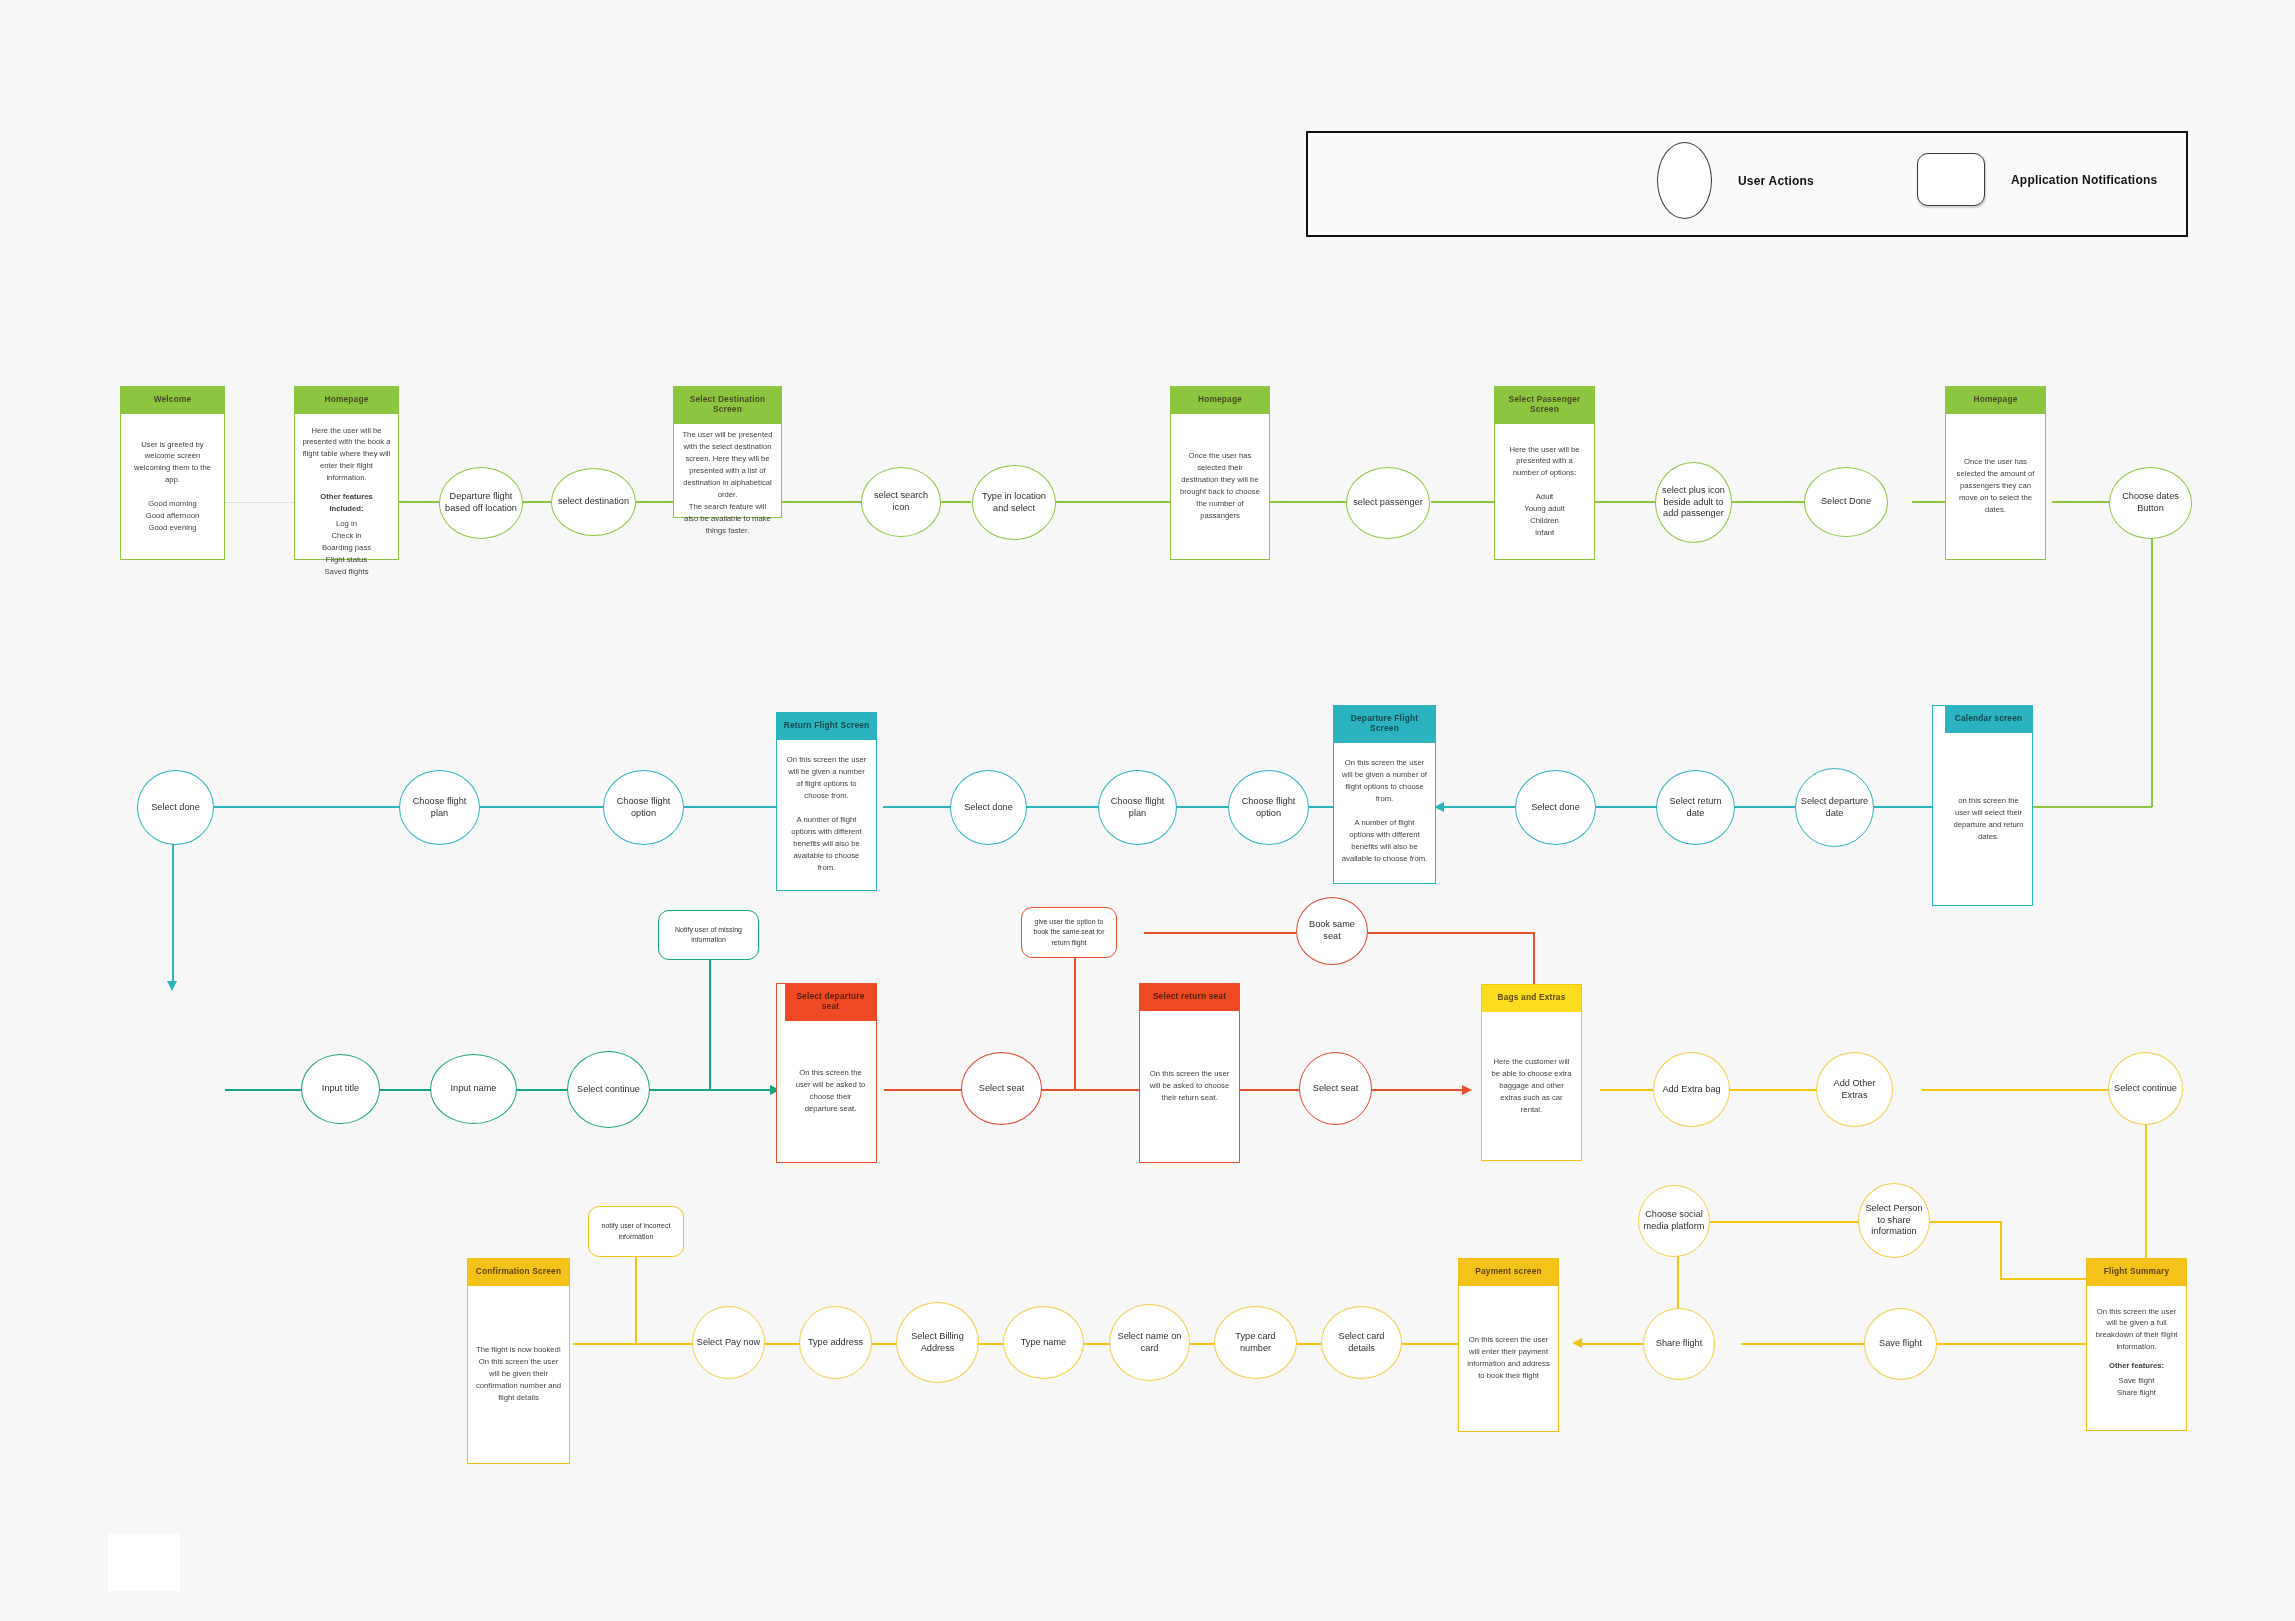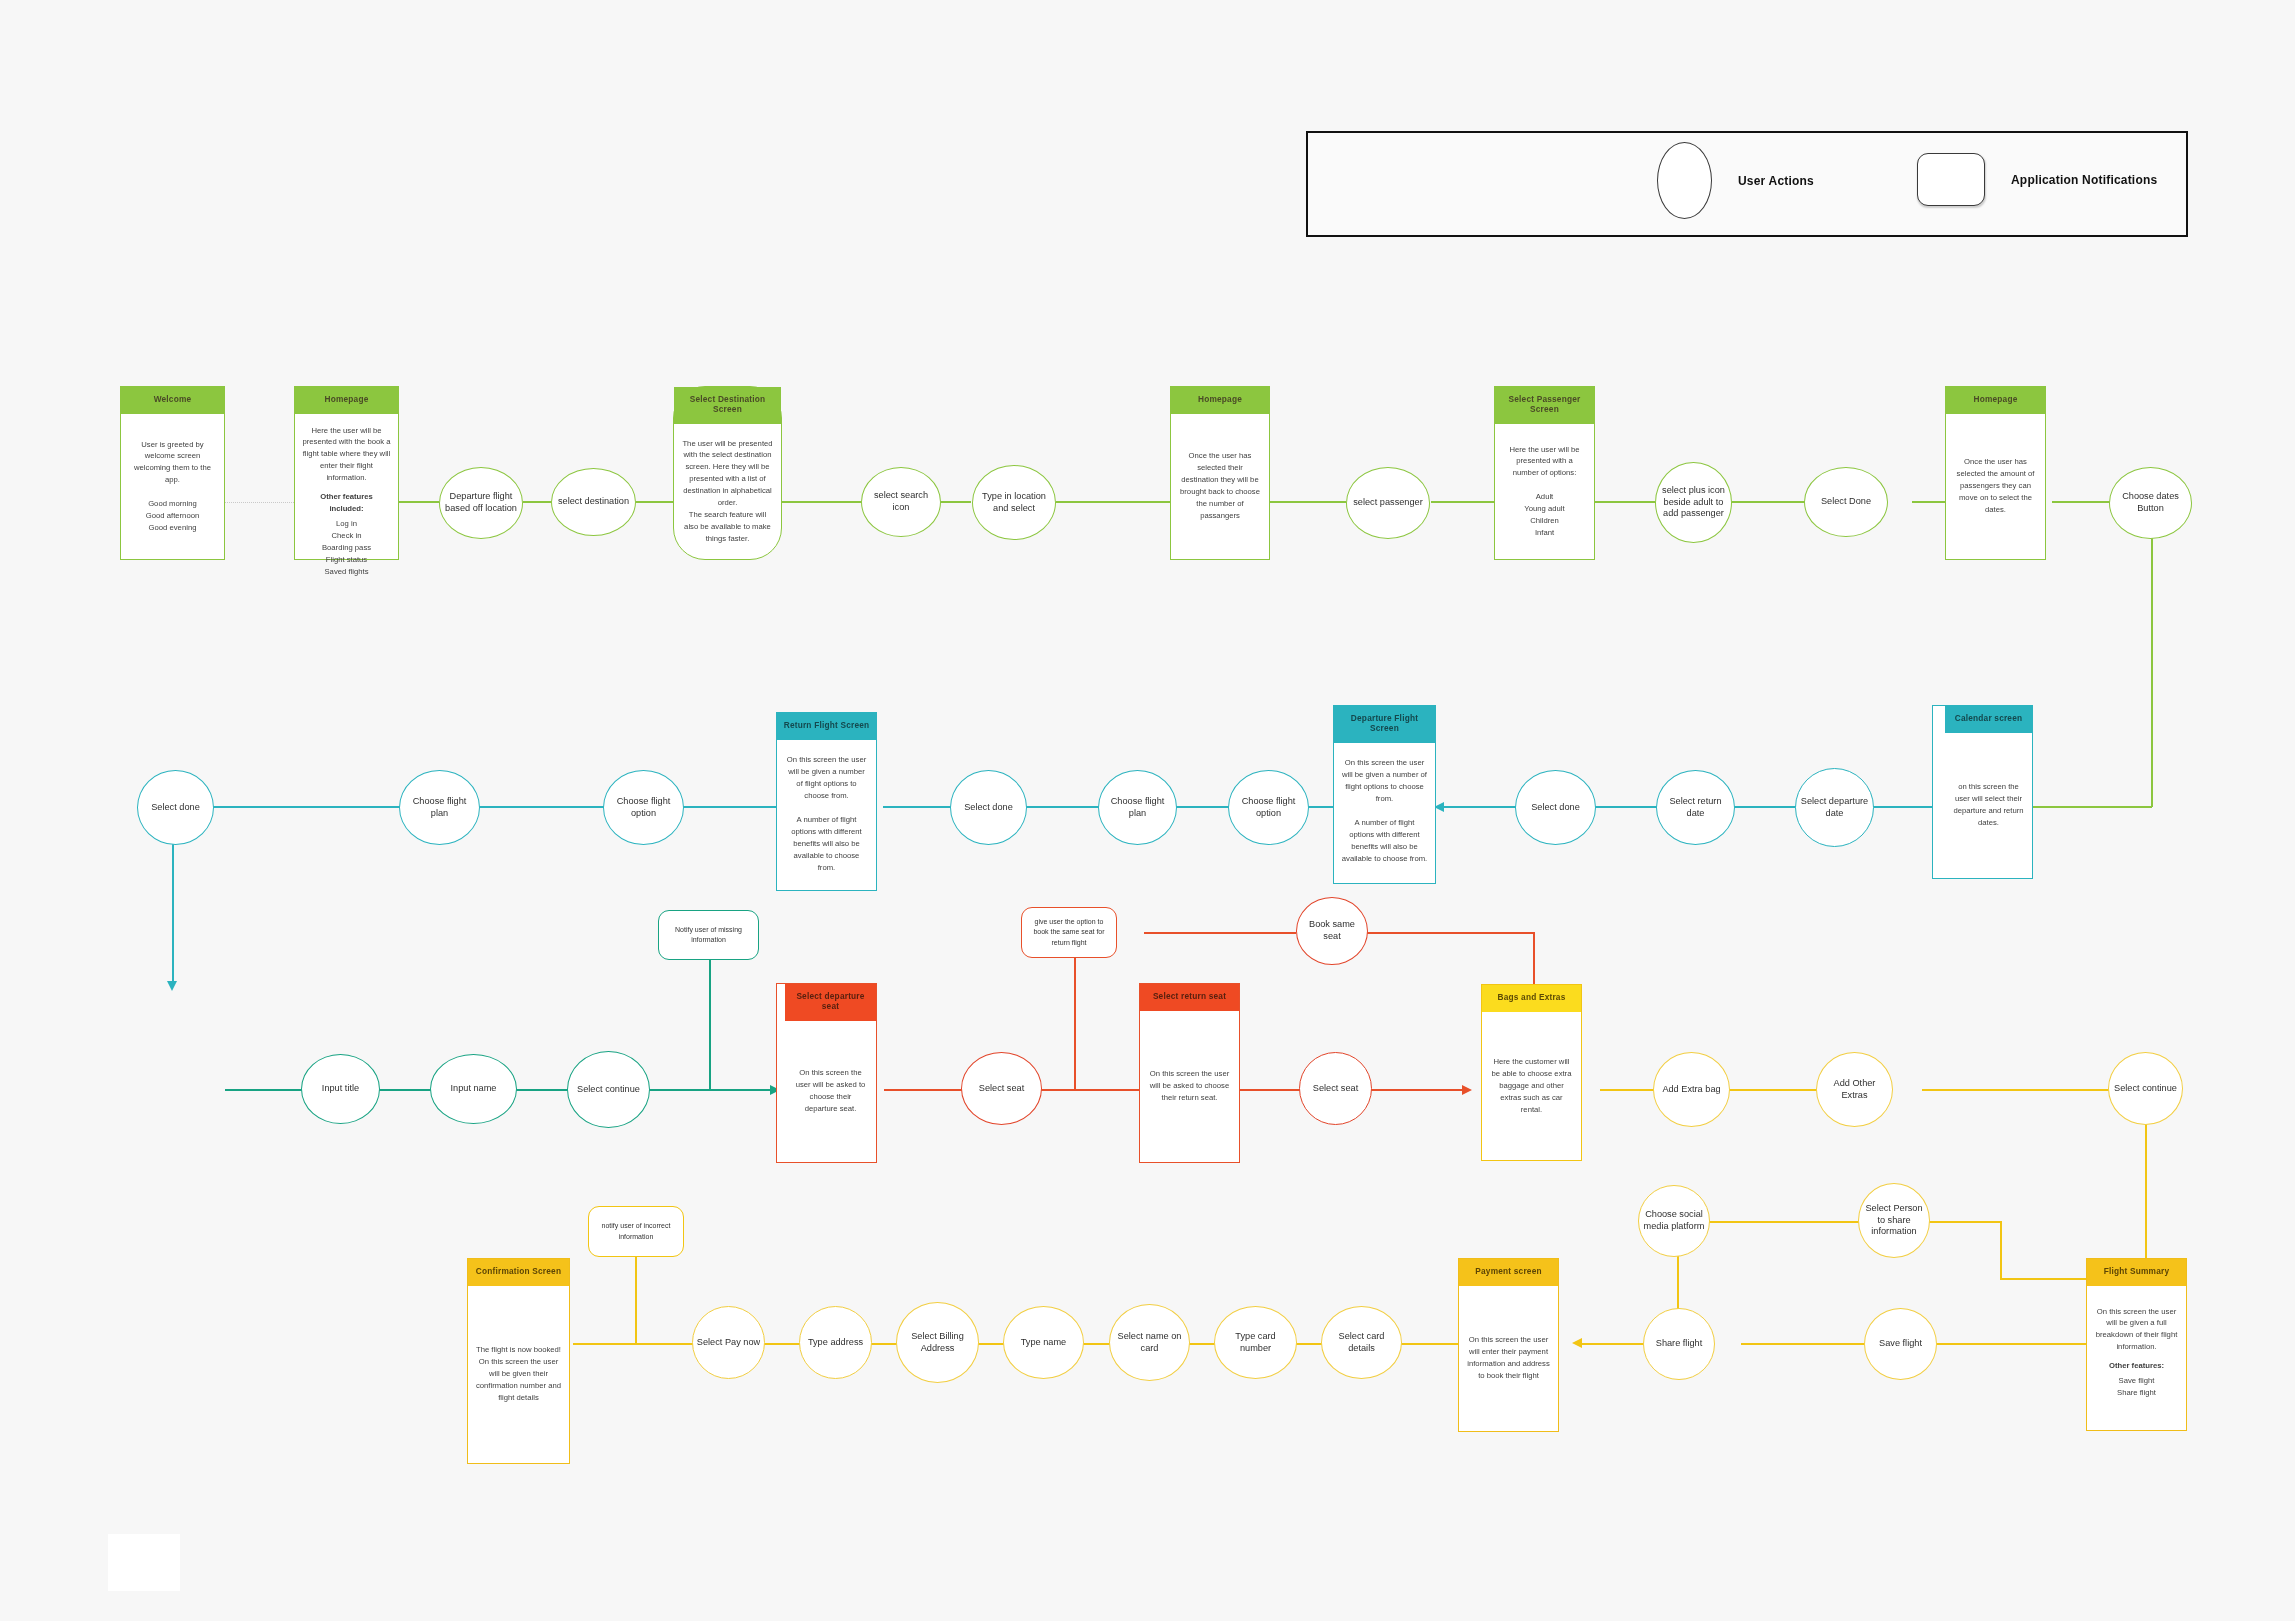--- a/index.html
+++ b/index.html
@@ -214,21 +214,21 @@
         <span class="li">Boarding pass</span>
         <span class="li">Flight status</span>
         <span class="li">Saved flights</span>
       </div>
     </div>
   </div>
 
   <div class="action" style="left:439px;top:467px;width:84px;height:72px;">Departure flight based off location</div>
   <div class="action" style="left:551px;top:468px;width:85px;height:68px;">select destination</div>
 
-  <div class="screen" style="left:673px;top:386px;width:109px;height:174px;border-radius:32px;">
+  <div class="screen" style="left:673px;top:386px;width:109px;height:132px;">
     <div class="hdr">Select Destination Screen</div>
     <div class="body">
       <div class="txt">
         <span>The user will be presented with the select destination screen. Here they will be presented with a list of destination in alphabetical order.</span>
         <span class="li">The search feature will also be available to make things faster.</span>
       </div>
     </div>
   </div>
 
   <div class="action" style="left:861px;top:467px;width:80px;height:70px;">select search icon</div>
@@ -296,21 +296,21 @@
         <br><br>
         <span class="li">A number of flight options with different benefits will also be available to choose from.</span>
       </div>
     </div>
   </div>
 
   <div class="action teal" style="left:1515px;top:770px;width:81px;height:75px;">Select done</div>
   <div class="action teal" style="left:1656px;top:770px;width:79px;height:75px;">Select return date</div>
   <div class="action teal" style="left:1795px;top:768px;width:79px;height:79px;">Select departure date</div>
 
-  <div class="screen teal" style="left:1932px;top:705px;width:101px;height:174px;padding-left:12px;">
+  <div class="screen teal" style="left:1932px;top:705px;width:101px;height:201px;padding-left:12px;">
     <div class="hdr">Calendar screen</div>
     <div class="body">
       <div class="txt"><span>on this screen the user will select their departure and return dates.</span></div>
     </div>
   </div>
 
 
   <div class="action teal2" style="left:301px;top:1054px;width:79px;height:70px;">Input title</div>
   <div class="action teal2" style="left:430px;top:1054px;width:87px;height:70px;">Input name</div>
   <div class="action teal2" style="left:567px;top:1051px;width:83px;height:77px;">Select continue</div>

